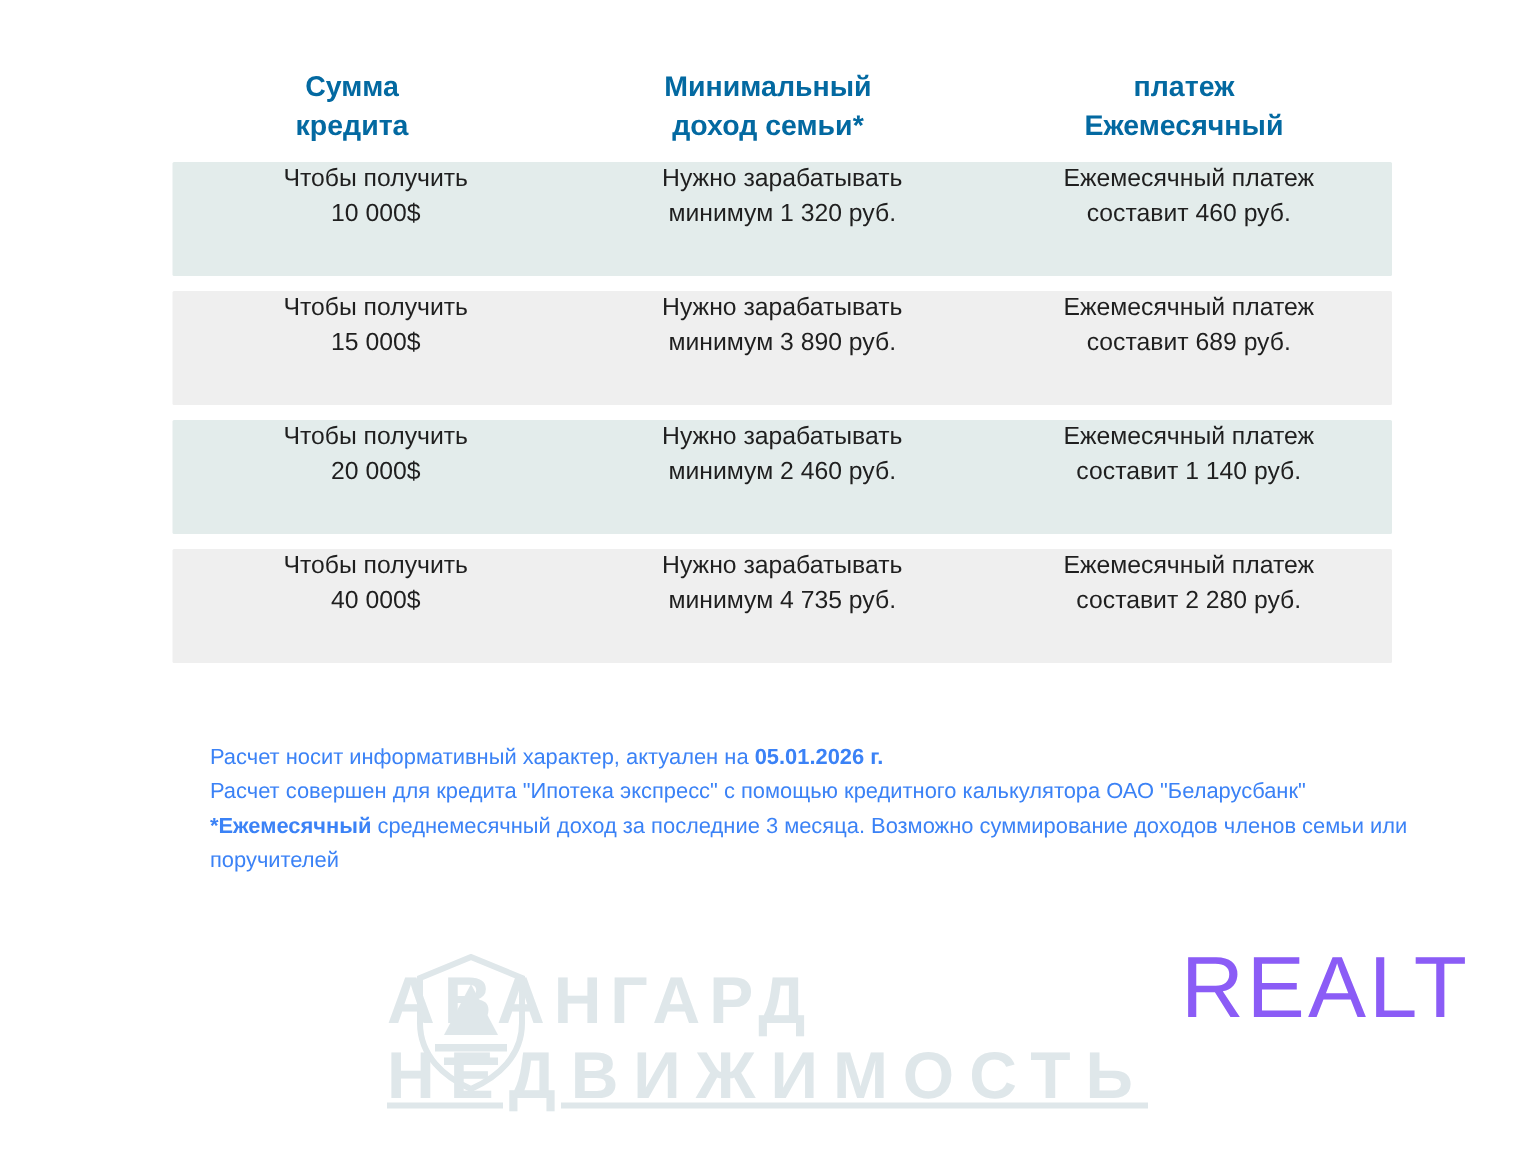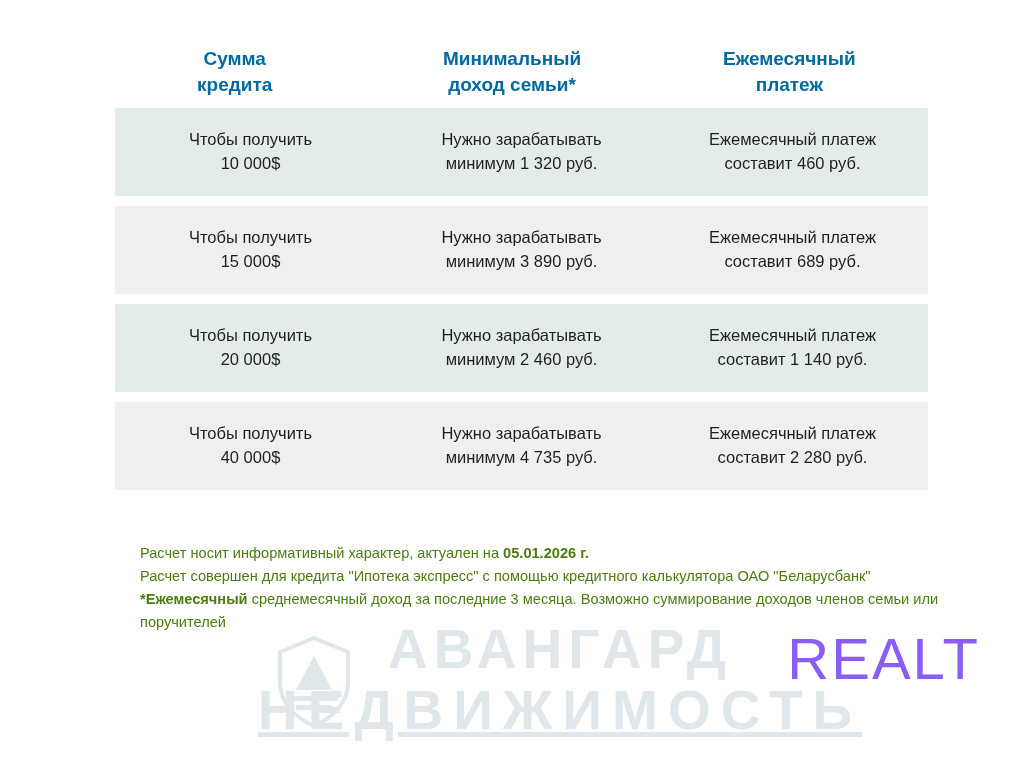--- a/index.html
+++ b/index.html
@@ -24,26 +24,25 @@
     bottom: 18px;
     height: 180px;
     pointer-events: none;
     user-select: none;
     z-index: 0;
   }
   .wm-left {
     position: absolute;
     left: 258px;
     bottom: 8px;
-    text-align: center;
     color: #dfe7ea;
     font-weight: 700;
     letter-spacing: 6px;
     line-height: 1.12;
-    font-size: 55px;
+    font-size: 44px;
   }
   .wm-left .wm-line2 { letter-spacing: 10px; text-decoration: underline; }
   .wm-logo {
     position: absolute;
     left: 276px;
     bottom: 22px;
     width: 76px;
     height: 92px;
     color: #dfe7ea;
   }
@@ -104,42 +103,41 @@
   }
   .head-row .cell {
     padding: 0 10px;
     font-size: 19px;
     font-weight: 700;
     line-height: 1.36;
     color: #0369a1;
   }
   .band {
     margin-top: 10px;
-    height: 88px;
-    align-items: center;
+    height: 76px;
     border-radius: 1px;
     margin-left: 19px;
   }
   .band .cell {
     font-size: 16.5px;
     line-height: 1.42;
     color: #1f1f1f;
     padding: 0 12px;
   }
   .band.teal { background: #e3eceb; }
   .band.grey { background: #efefef; }
   .head-row { margin-bottom: 8px; }
 
   
   .notes {
     margin-top: 52px;
     width: 800px;
     font-size: 14.6px;
     line-height: 1.58;
-    color: #4d7c0f;
+    color: #3b82f6;
     padding-left: 44px;
   }
   .notes p { margin: 0; }
   .notes b { font-weight: 700; }
 </style>
 </head>
 <body>
 
 <div class="watermark">
   <svg class="wm-logo" viewBox="0 0 76 92" aria-hidden="true">
@@ -163,22 +161,22 @@
     <div class="row head-row">
       <div class="cell">
         <div>Сумма</div>
         <div>кредита</div>
       </div>
       <div class="cell">
         <div>Минимальный</div>
         <div>доход семьи*</div>
       </div>
       <div class="cell">
+        <div>платеж</div>
         <div>Ежемесячный</div>
-        <div>платеж</div>
       </div>
     </div>
 
     <div class="row band teal">
       <div class="cell">
         <div>Чтобы получить</div>
         <div>10 000$</div>
       </div>
       <div class="cell">
         <div>Нужно зарабатывать</div>

